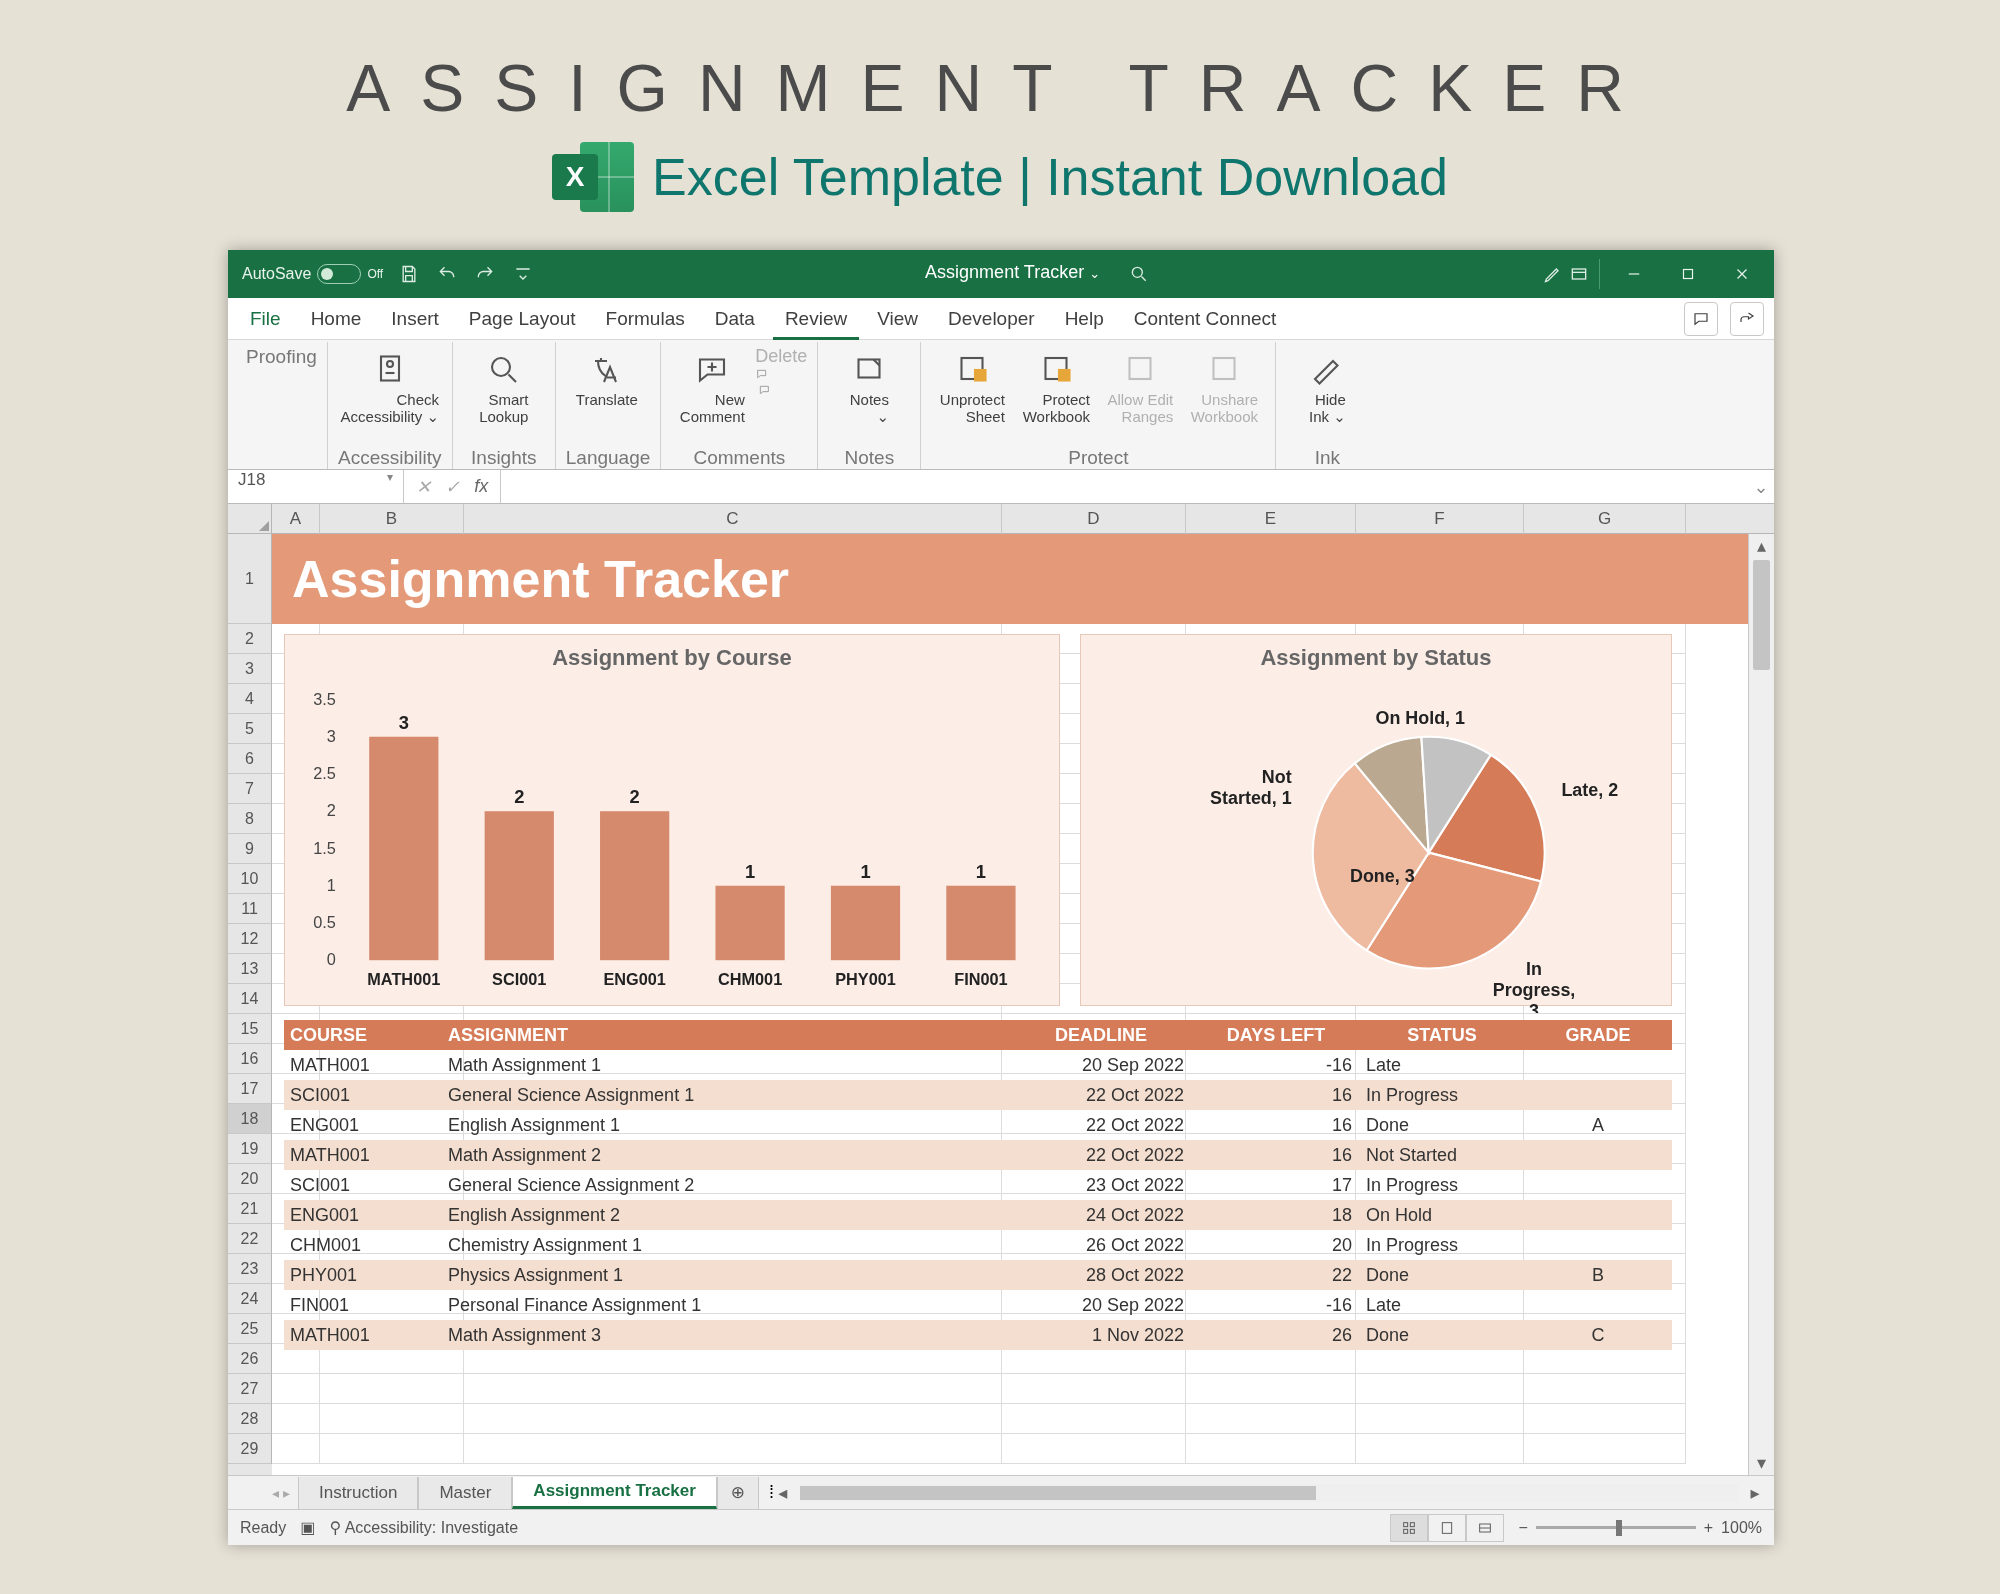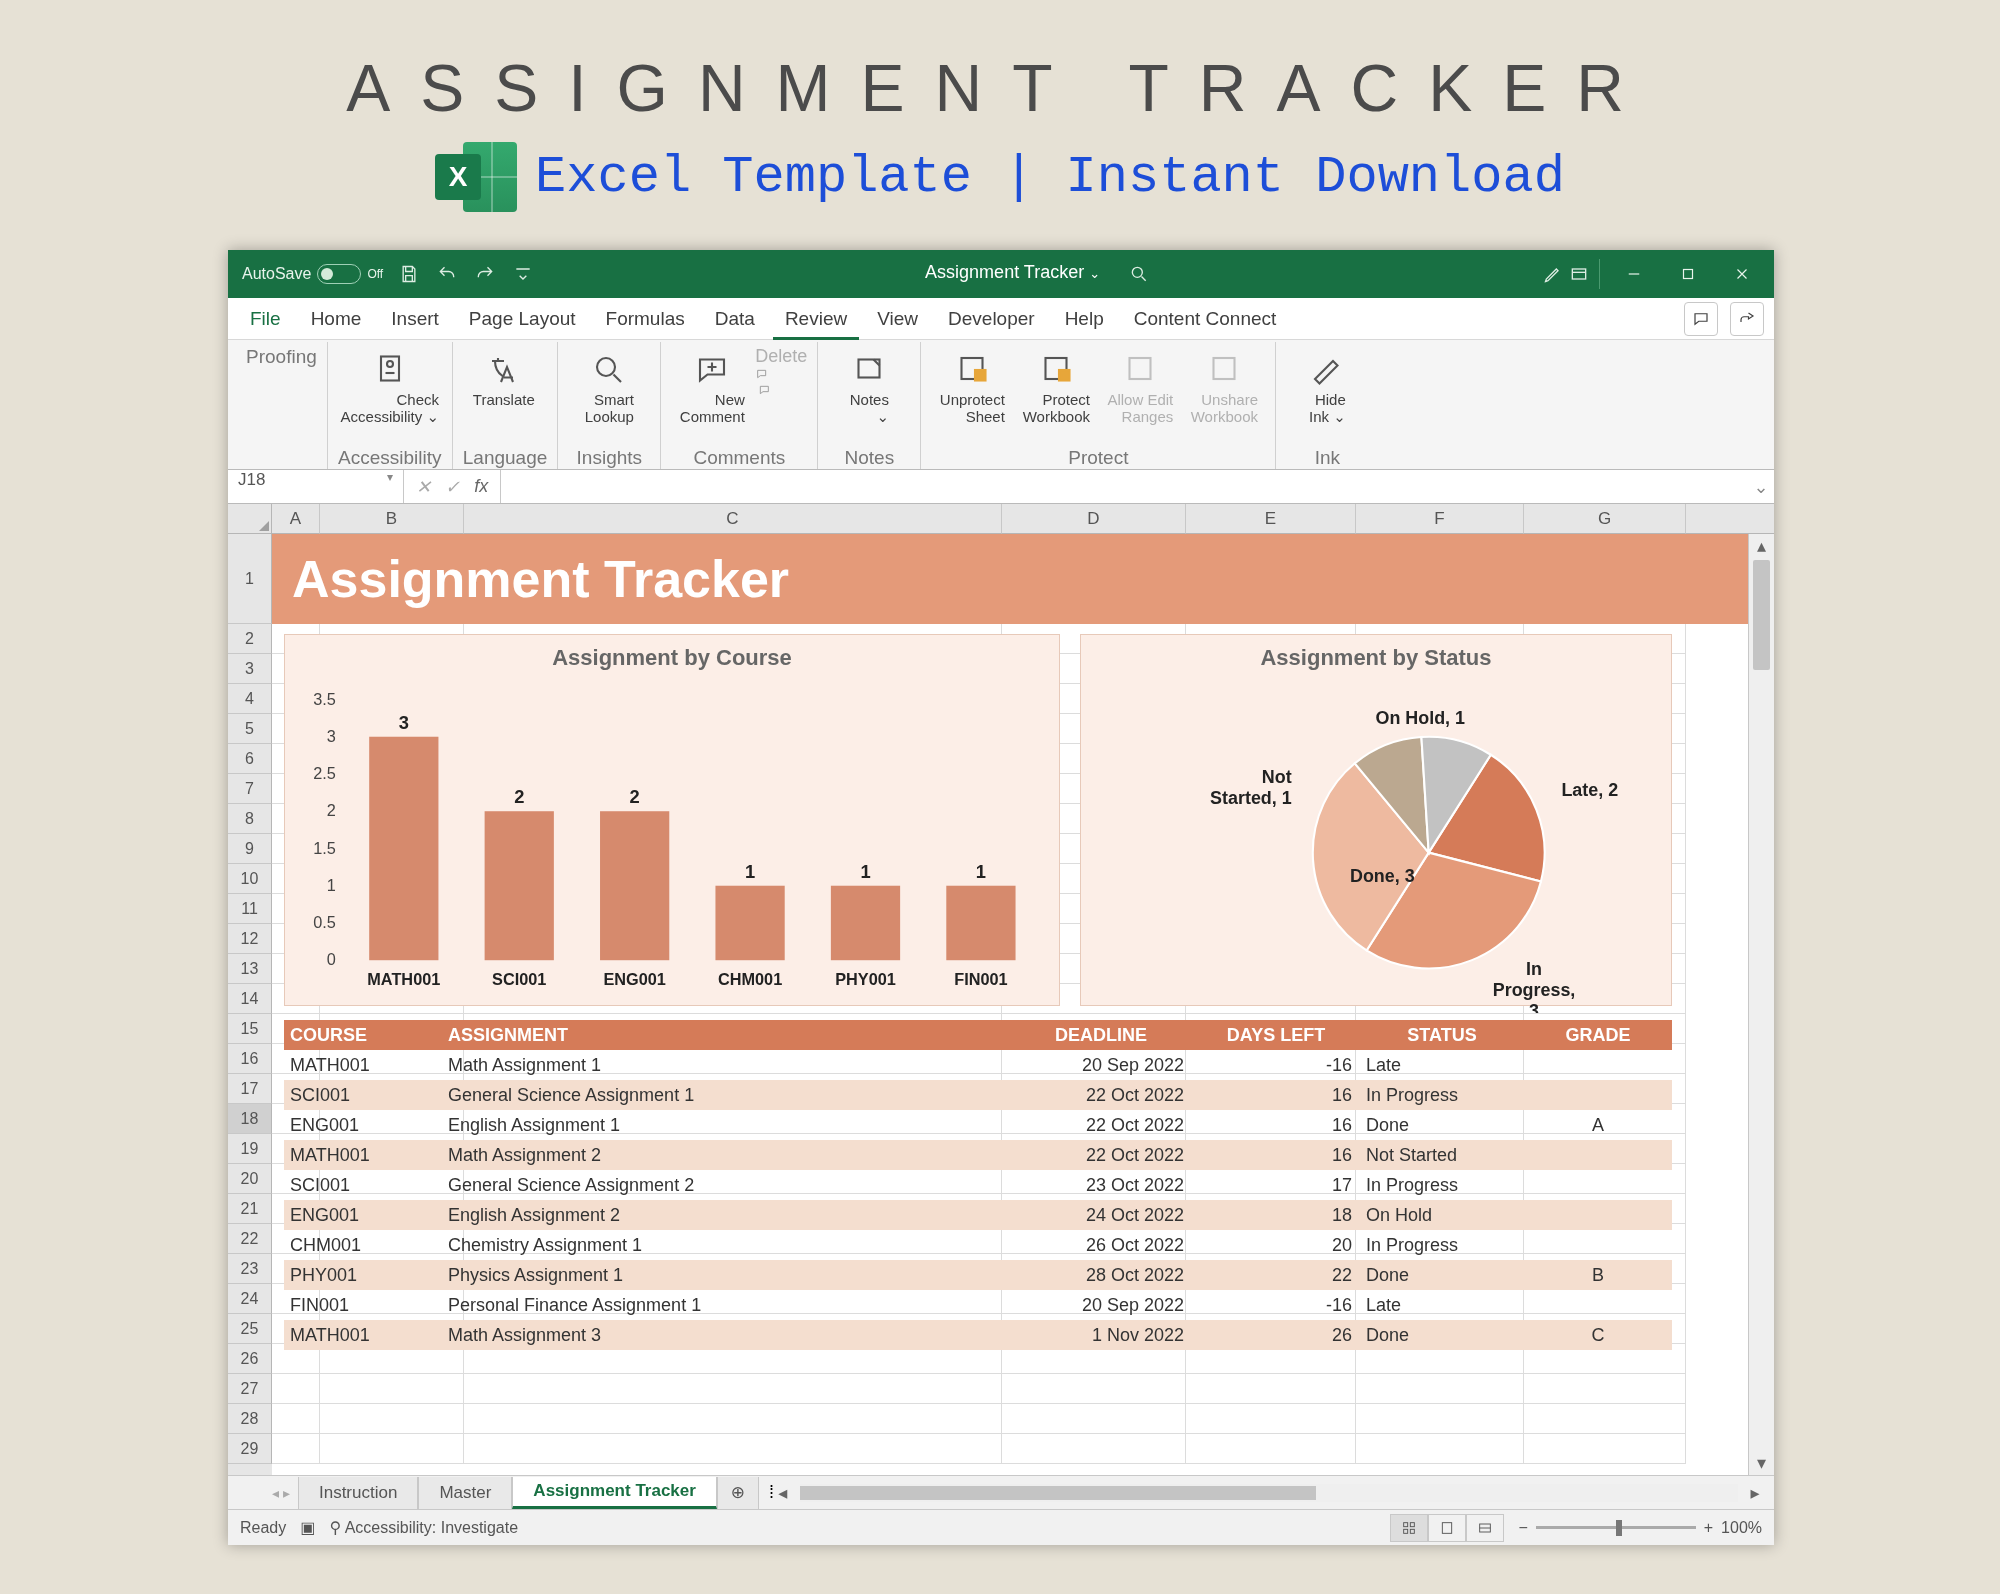--- a/index.html
+++ b/index.html
@@ -26,22 +26,21 @@
 .promo-sub-wrap {
   display: flex;
   justify-content: center;
   align-items: center;
   gap: 18px;
   margin-top: 10px;
 }
 .promo-sub {
   font-size: 52px;
   font-weight: 400;
-  color: #1d4ed8;
-  font-family: Liberation Mono, monospace;
+  color: #0f766e;
 }
 .excel-icon {
   width: 82px;
   height: 82px;
   position: relative;
   display: inline-block;
 }
 .excel-icon .back {
   position: absolute;
   right: 0;
@@ -337,38 +336,38 @@
             </svg>
           <span>Check<br>Accessibility ⌄</span>
         </div>
       </div>
       <div class="rgroup-label">Accessibility</div>
     </div>
     <div class="rgroup">
       <div class="rgroup-body">
         <div class="bigbtn">
           <svg viewBox="0 0 24 24">
-              <path d="M4 6h8M8 4v2M6 6c0 4 2 8 5 10M18 20l-4-10-4 10M12 17h6"></path>
-            </svg>
-          <span>Translate</span>
-        </div>
-      </div>
-      <div class="rgroup-label">Language</div>
-    </div>
-    <div class="rgroup">
-      <div class="rgroup-body">
-        <div class="bigbtn">
-          <svg viewBox="0 0 24 24">
               <circle cx="10" cy="10" r="6"></circle>
               <path d="M15 15l5 5"></path>
             </svg>
           <span>Smart<br>Lookup</span>
         </div>
       </div>
       <div class="rgroup-label">Insights</div>
+    </div>
+    <div class="rgroup">
+      <div class="rgroup-body">
+        <div class="bigbtn">
+          <svg viewBox="0 0 24 24">
+              <path d="M4 6h8M8 4v2M6 6c0 4 2 8 5 10M18 20l-4-10-4 10M12 17h6"></path>
+            </svg>
+          <span>Translate</span>
+        </div>
+      </div>
+      <div class="rgroup-label">Language</div>
     </div>
     <div class="rgroup">
       <div class="rgroup-body">
         <div class="bigbtn">
           <svg viewBox="0 0 24 24">
               <path d="M4 5h16v10H9l-5 4z M12 7v6 M9 10h6"></path>
             </svg>
           <span>New<br>Comment</span>
         </div>
         <div style="display:flex;flex-direction:column;gap:0;">

